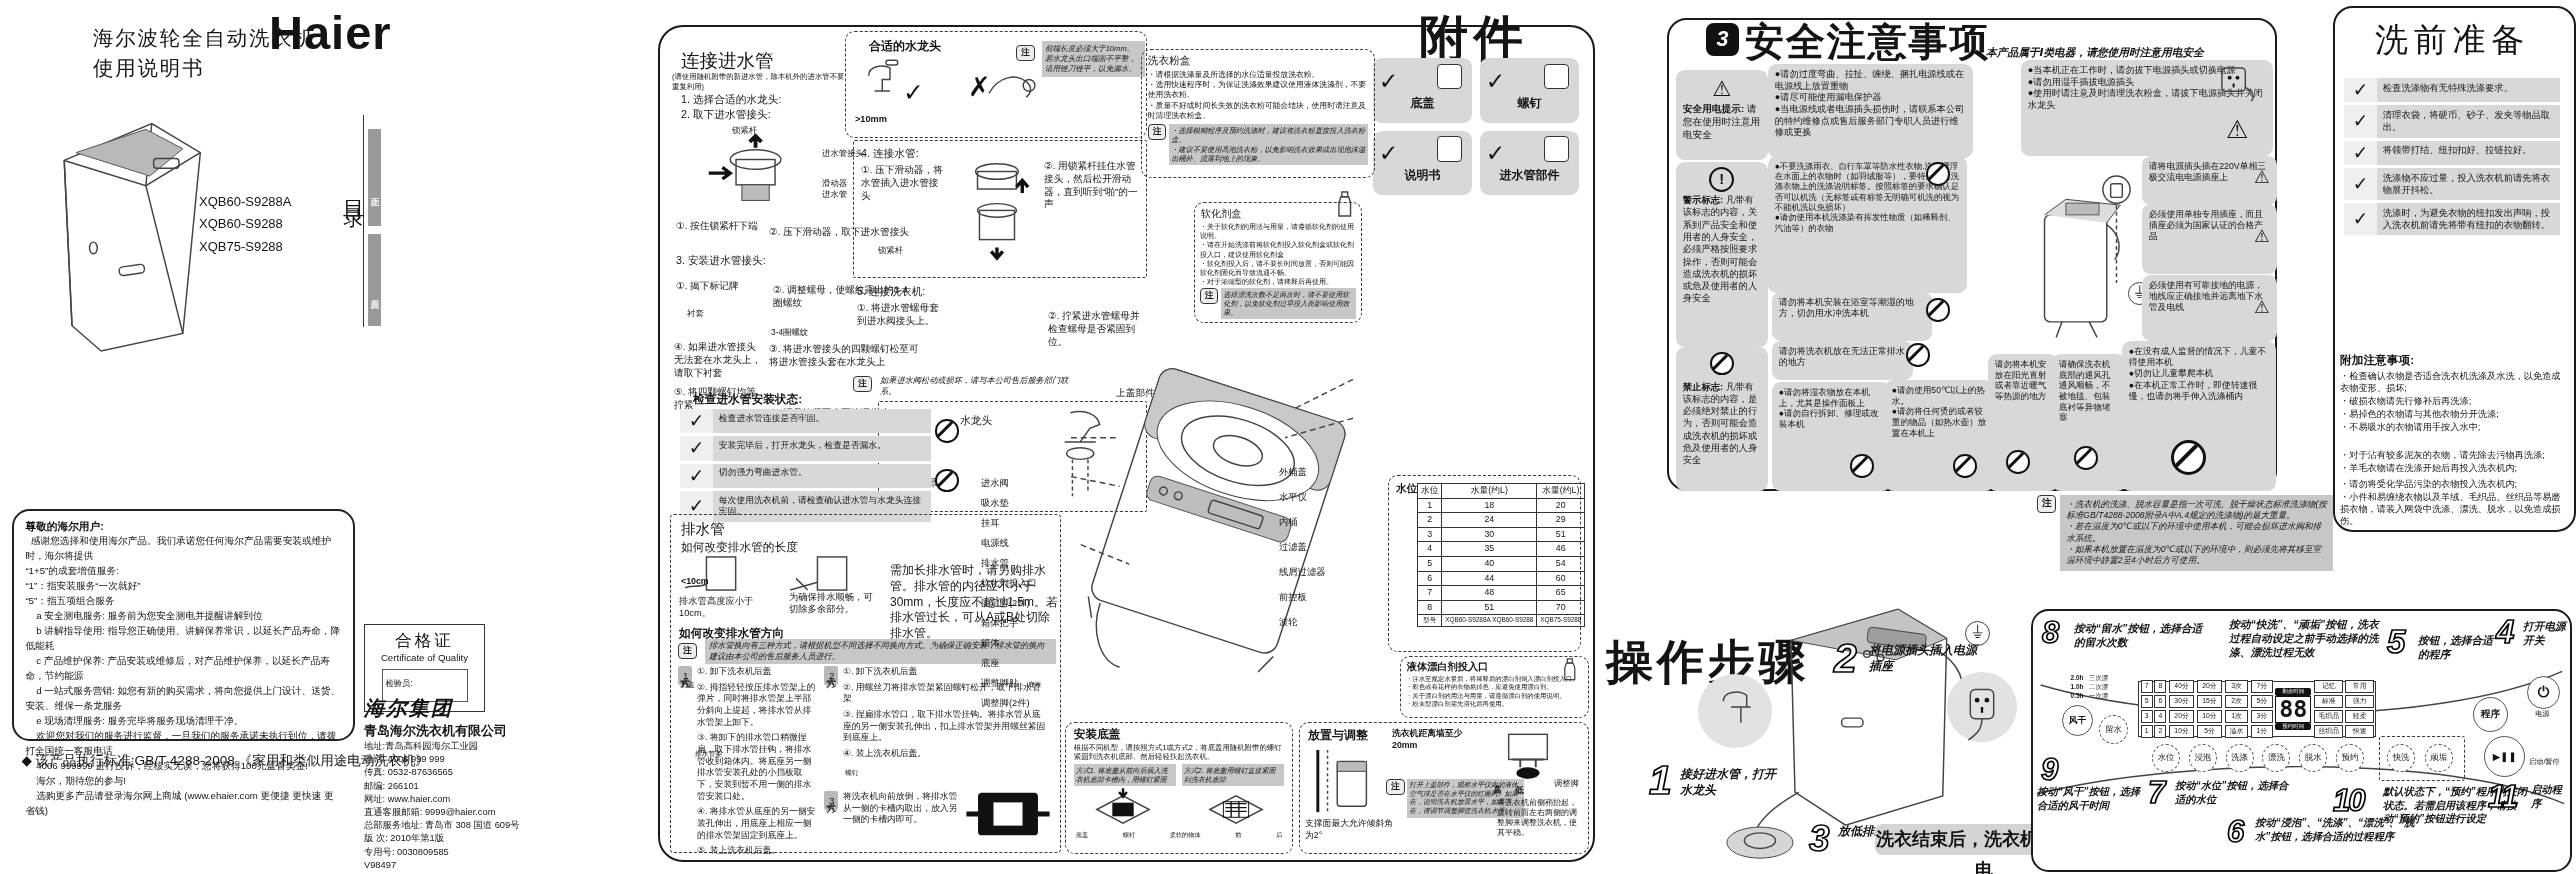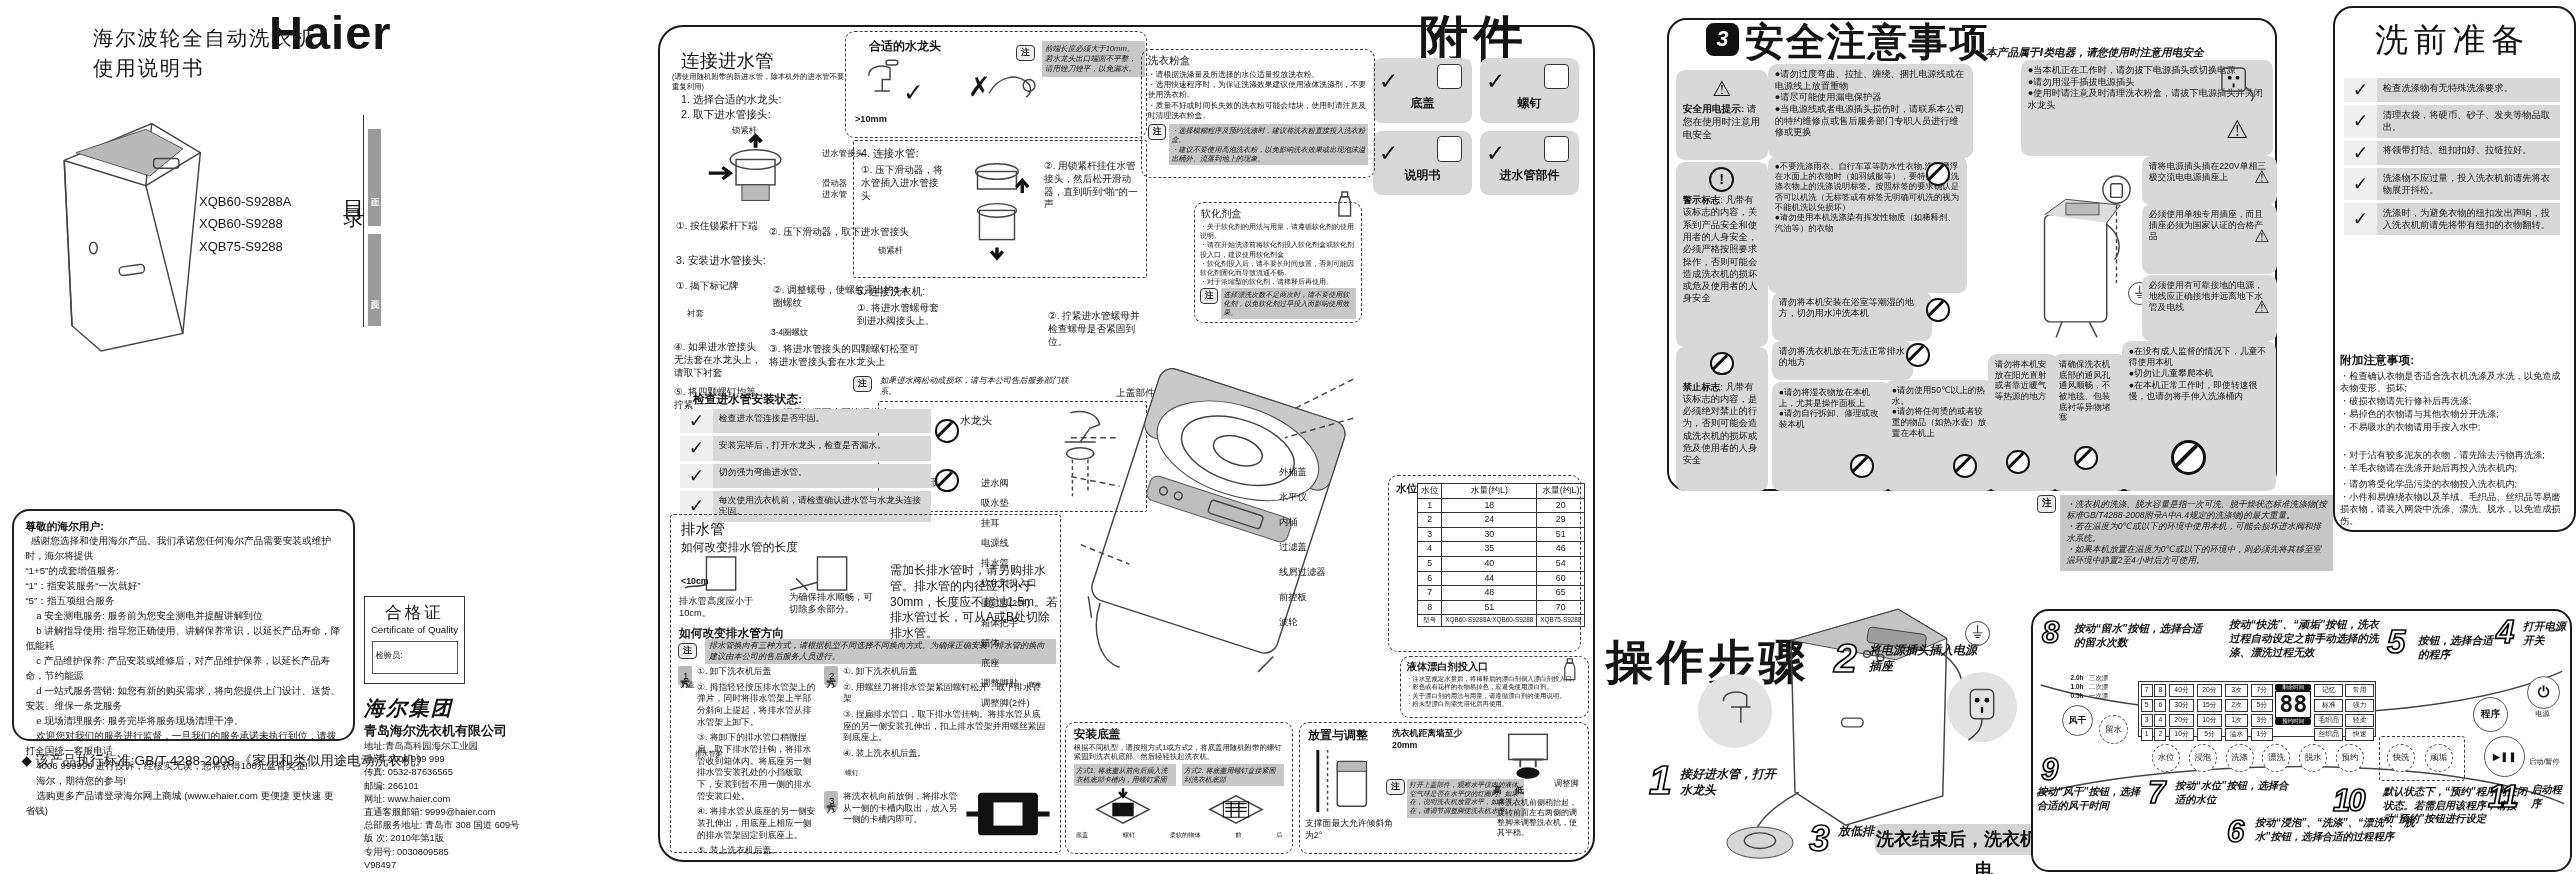--- a/index.html
+++ b/index.html
@@ -82,21 +82,21 @@
         <div style="white-space:pre-wrap">    d 一站式服务营销: 如您有新的购买需求，将向您提供上门设计、送货、安装、维保一条龙服务</div>
         <div style="white-space:pre-wrap">    e 现场清理服务: 服务完毕将服务现场清理干净。</div>
         <div style="white-space:pre-wrap">    欢迎您对我们的服务进行监督，一旦我们的服务承诺未执行到位，请拨打全国统一客服电话</div>
         <div style="white-space:pre-wrap">    4006 999999 进行投诉，经核实无误，您将获得100元监督奖金!</div>
         <div style="white-space:pre-wrap">    海尔，期待您的参与!</div>
         <div style="white-space:pre-wrap">    选购更多产品请登录海尔网上商城 (www.ehaier.com 更便捷 更快速 更省钱)</div>
       </div>
   </div>
   <div class="t" style="left:21.4px;top:752px;font-size:13.6px">◆ 该产品执行标准:GB/T 4288-2008 《家用和类似用途电动洗衣机》</div>
 
-  <div class="t" style="left:364px;top:596px;width:101px;height:88px;border:1.9px solid #333;text-align:center;box-sizing:border-box">
+  <div class="t" style="left:364px;top:624px;width:121px;height:88px;border:1.9px solid #333;text-align:center;box-sizing:border-box">
     <div style="font-size:16.6px;margin-top:4.9px;letter-spacing:2.9px">合格证</div>
     <div style="font-size:9.7px">Certificate of Quality</div>
     <div style="margin:4.9px auto 0;width:84px;height:31px;border:1.5px solid #555;text-align:left">
       <span style="font-size:8.3px;margin-left:2.9px">检验员:</span>
     </div>
   </div>
 
   <div class="t bd i" style="left:364px;top:695px;font-size:20.4px;letter-spacing:1.9px">海尔集团</div>
   <div class="t bd" style="left:364px;top:722px;font-size:13px">青岛海尔洗衣机有限公司</div>
   <div class="t" style="left:364px;top:740px;font-size:9.3px;line-height:13.2px">
@@ -704,21 +704,21 @@
     </div>
   <div class="t" style="left:2089px;top:674px;font-size:6.4px;line-height:8.8px">
 
   <div>三次漂</div>
       <div>二次漂</div>
       <div>一次漂</div>
     </div>
   <div class="cbtn" style="left:2062px;top:705px;width:29px;height:29px;font-size:8.8px;font-weight:bold">风干</div>
   <div class="cbtn" style="left:2099px;top:715px;width:27px;height:27px;font-size:8.4px;border-style:dashed">留水</div>
 
-  <div class="t" style="left:2138px;top:681px;width:238px;height:56px;border:1.6px solid #333;display:flex;align-items:flex-start;gap:2.9px;padding:1.9px;box-sizing:border-box;background:#fff">
+  <div class="t" style="left:2138px;top:681px;width:238px;height:56px;border:1.6px solid #333;display:flex;align-items:center;gap:2.9px;padding:1.9px;box-sizing:border-box;background:#fff">
     <div class="cellgrid" style="grid-template-columns:11.7px 11.7px">
 
     <span>7</span>
         <span>8</span>
         <span>5</span>
         <span>6</span>
         <span>3</span>
         <span>4</span>
         <span>1</span>
         <span>2</span>

